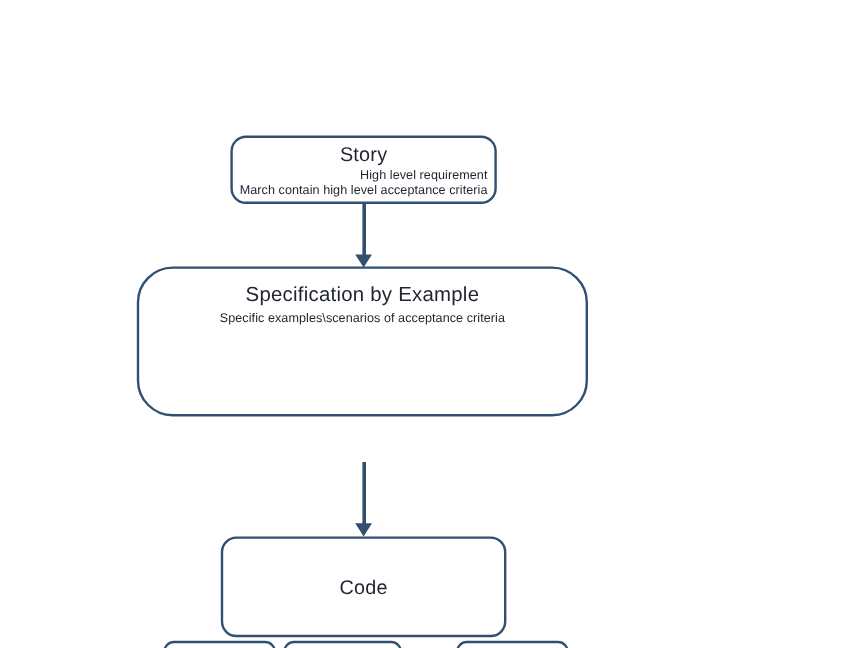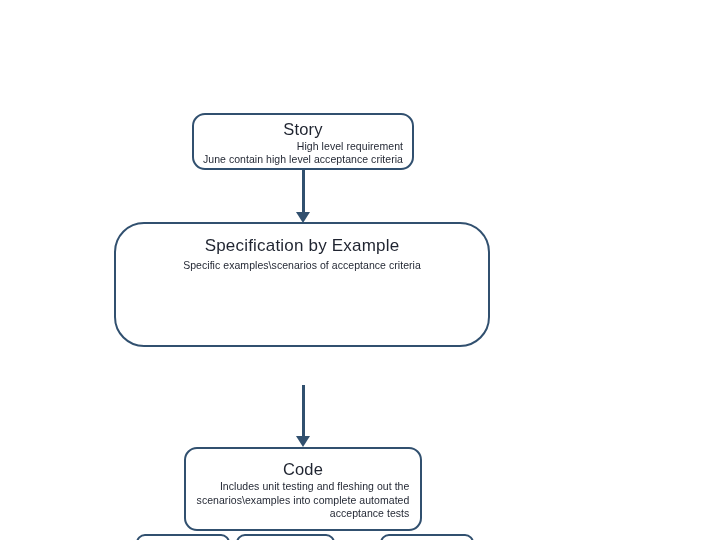--- a/index.html
+++ b/index.html
@@ -154,21 +154,21 @@
 </style>
 </head>
 <body>
 
 <div id="canvas">
 
   <div class="node" id="story-box">
     <div class="node-title">Story</div>
     <div class="node-sub">
       <div>High level requirement</div>
-      <div>June contain high level acceptance criteria</div>
+      <div>March contain high level acceptance criteria</div>
     </div>
   </div>
 
   <div class="connector" id="connector-story-spec">
     <div class="shaft"></div>
     <div class="head"></div>
   </div>
 
   <div class="node" id="spec-container">
     <div class="node-title">Specification by Example</div>
@@ -184,20 +184,15 @@
     </div>
   </div>
 
   <div class="connector" id="connector-spec-code">
     <div class="shaft"></div>
     <div class="head"></div>
   </div>
 
   <div class="node" id="code-box">
     <div class="node-title">Code</div>
-    <div class="node-sub">
-      <div>Includes unit testing and fleshing out the</div>
-      <div>scenarios\examples into complete automated</div>
-      <div>acceptance tests</div>
-    </div>
   </div>
 
 </div>
 
 </body></html>

